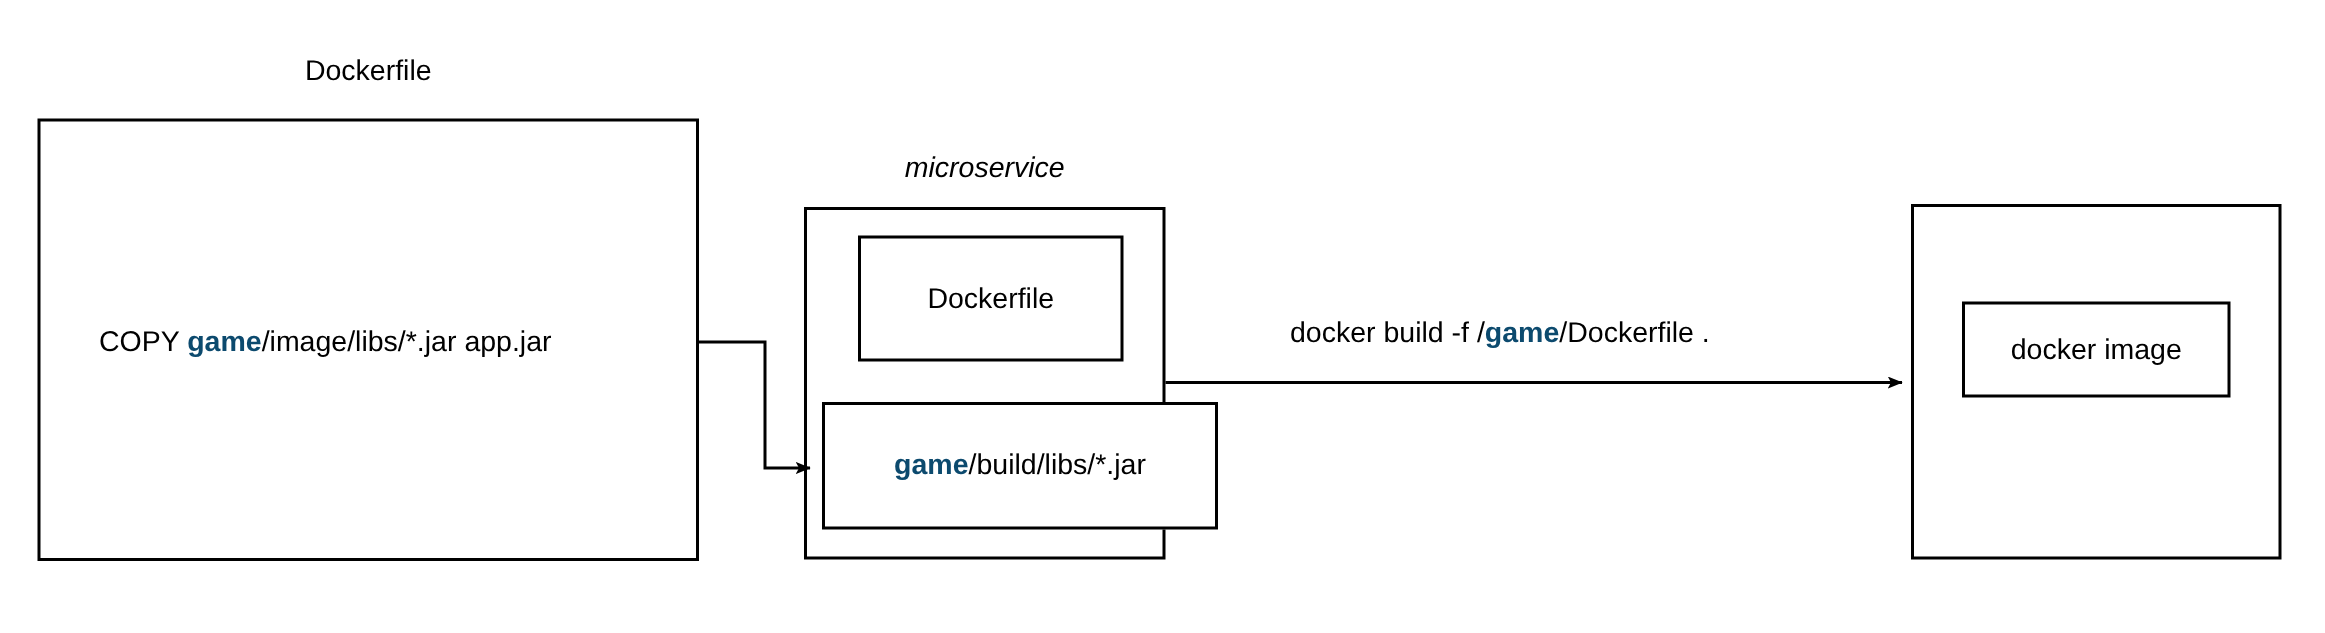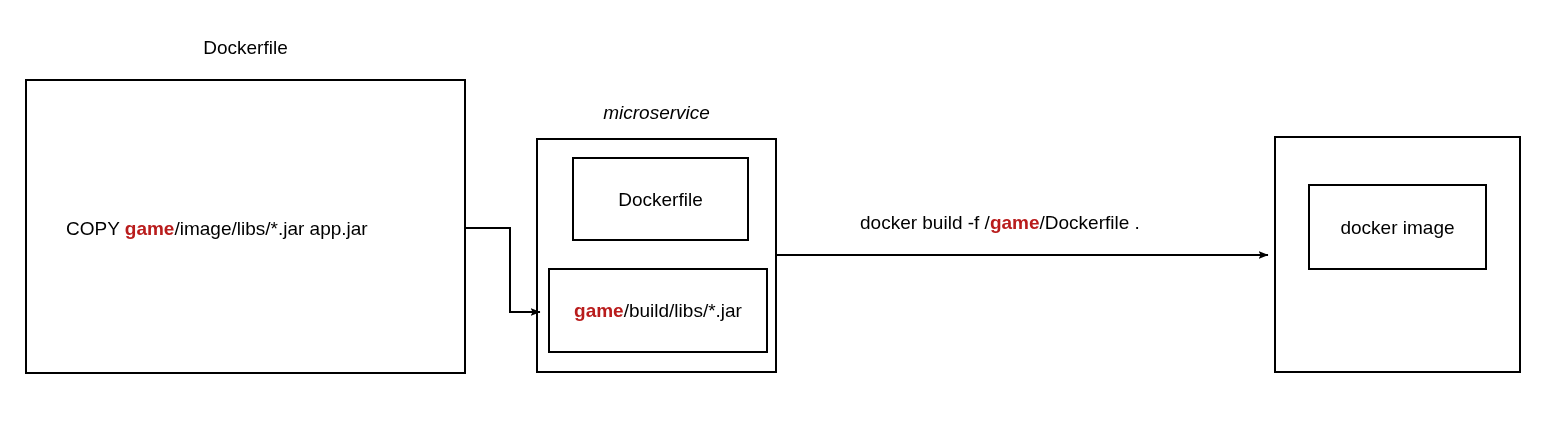--- a/index.html
+++ b/index.html
@@ -51,21 +51,21 @@
   .edge-label {
     position: absolute;
     font-size: 19px;
     line-height: 1;
     white-space: nowrap;
     color: #000000;
     background: #ffffff;
     padding: 0 2px;
   }
   .hl {
-    color: #b91c1c;
+    color: #0c4a6e;
     font-weight: bold;
   }
   svg.connectors {
     position: absolute;
     left: 0;
     top: 0;
     width: 1550px;
     height: 422px;
     pointer-events: none;
   }
@@ -87,29 +87,29 @@
   <div class="box-text" style="left:66px; top:219px;"><span>COPY </span><span class="hl">game</span><span>/image/libs/*.jar app.jar</span></div>
 
   <div class="caption" style="left:536px; top:103px; width:241px;font-style:italic;">microservice</div>
 
   <div class="box" style="left:536px; top:138px; width:241px; height:235px;"></div>
 
   <div class="inner-box" style="left:572px; top:157px; width:177px; height:84px;">
     <span class="centered-text">Dockerfile</span>
   </div>
 
-  <div class="inner-box" style="left:548px; top:268px; width:220px; height:85px;">
+  <div class="inner-box" style="left:548px; top:268px; width:264px; height:85px;">
     <span class="centered-text"><span class="hl">game</span><span>/build/libs/*.jar</span></span>
   </div>
 
   <div class="edge-label" style="left:858px; top:213px;"><span>docker build -f /</span><span class="hl">game</span><span>/Dockerfile .</span></div>
 
   <div class="box" style="left:1274px; top:136px; width:247px; height:237px;"></div>
 
-  <div class="inner-box" style="left:1308px; top:184px; width:179px; height:86px;text-align:center;">
+  <div class="inner-box" style="left:1308px; top:201px; width:179px; height:64px;text-align:center;">
     <span class="centered-text">docker image</span>
   </div>
 
   <svg class="connectors" viewBox="0 0 1550 422">
     <defs>
       <marker id="arrowhead" markerWidth="10" markerHeight="8" refX="9.5" refY="4" orient="auto" markerUnits="userSpaceOnUse">
         <path d="M0,0 L10,4 L0,8 L2.2,4 Z" fill="#000000"></path>
       </marker>
     </defs>
 

